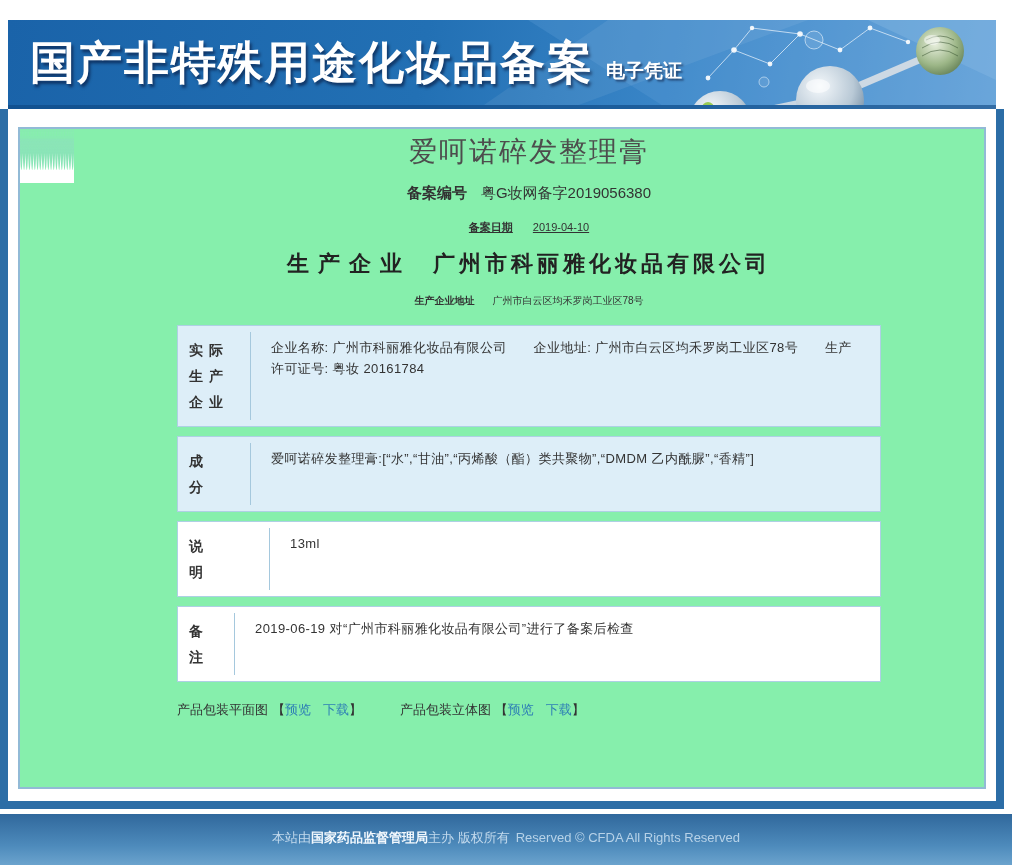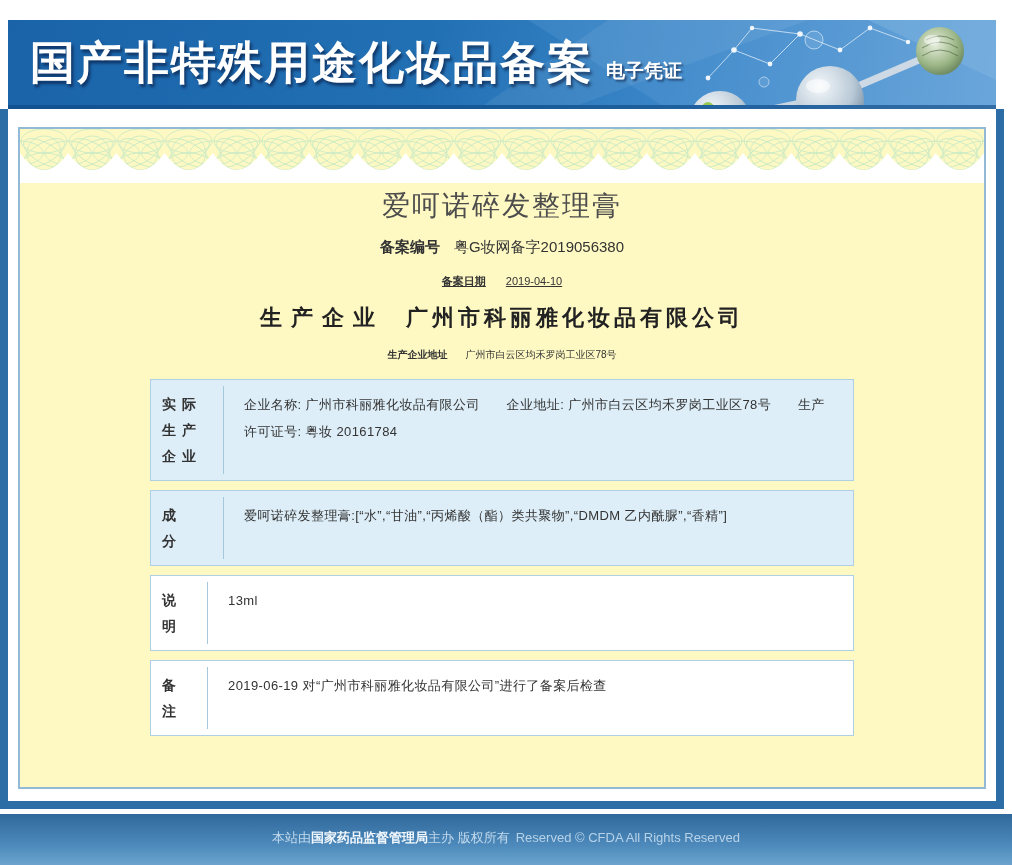--- a/index.html
+++ b/index.html
@@ -32,22 +32,22 @@
   }
 
   
   .frame {
     margin-top:0; width:1004px; height:700px;
     border-left:8px solid #2c6da6; border-right:8px solid #2c6da6; border-bottom:8px solid #2c6da6;
     background:#fff; padding:18px 10px 12px 10px;
   }
   .cert {
     position:relative; width:100%; height:662px;
-    border:2px solid #92bad6; background:#fef9c3;
-    display:flex; flex-direction:column; overflow:hidden;
+    border:2px solid #92bad6; background:#86efac;
+    display:flex; flex-direction:row; overflow:hidden;
   }
   .lace { width:100%; height:54px; flex:0 0 54px; }
   .lace svg { width:100%; height:54px; display:block; }
   .cert-body { flex:1 1 auto; text-align:center; }
 
   .product { font-size:28px; font-weight:normal; color:#4d4d4d; letter-spacing:2px; margin-top:6px; line-height:34px; }
   .filing-no { margin-top:15px; font-size:15px; color:#333; }
   .filing-no .lbl { font-weight:bold; margin-right:14px; }
   .filing-date { margin-top:17px; font-size:11px; color:#333;text-decoration:underline; }
   .filing-date .lbl { font-weight:bold; margin-right:20px; }
@@ -64,26 +64,26 @@
     display:flex; border:1px solid #aed0e4; background:#fff; margin-bottom:9px;
   }
   .info-row.hl { background:#ddeef8;gap:16px; }
   .info-label {
     flex:0 0 56px; padding:11px 0 11px 11px;
     font-size:14px; font-weight:bold; color:#333;
     letter-spacing:6px; line-height:26px; word-break:break-all;
   }
   .info-content {
     flex:1 1 auto; border-left:1px solid #a5c8dd; margin:6px 0;
-    padding:5px 20px; font-size:13px; color:#333; line-height:27px;
+    padding:5px 20px; font-size:13px; color:#333; line-height:21px;
     letter-spacing:0.4px; word-break:break-all;
   }
   .row-actual  { min-height:92px; }
   .row-ingred  { min-height:73px; }
-  .row-desc    { min-height:43px; }
+  .row-desc    { min-height:43px;gap:35px; }
   .row-remark  { min-height:47px; }
 
   
   .attach { width:704px; margin:19px auto 0 auto; text-align:left; font-size:13px; color:#333; }
   .attach .grp2 { margin-left:38px; }
   .attach .sp { margin-right:4px; }
   .attach a { color:#2e7fb5; text-decoration:none; cursor:pointer; }
   .attach a.dl { margin-left:12px; }
 
   
@@ -213,20 +213,23 @@
           <div class="info-row row-desc">
             <div class="info-label">说 明</div>
             <div class="info-content">13ml</div>
           </div>
           <div class="info-row row-remark">
             <div class="info-label">备 注</div>
             <div class="info-content">2019-06-19 对“广州市科丽雅化妆品有限公司”进行了备案后检查</div>
           </div>
         </div>
 
+        <div class="attach">
+          <span class="sp">产品包装平面图</span><span>【</span><a>预览</a><a class="dl">下载</a><span>】</span><span class="grp2">产品包装立体图</span> <span>【</span><a>预览</a><a class="dl">下载</a><span>】</span>
+        </div>
 
       </div>
 
     </div>
   </div>
 
   <div class="footer">
     <span class="f-dim">本站由</span><span class="f-org">国家药品监督管理局</span><span class="f-dim">主办 版权所有</span><span class="f-copy">Reserved © CFDA All Rights Reserved</span>
   </div>
 

